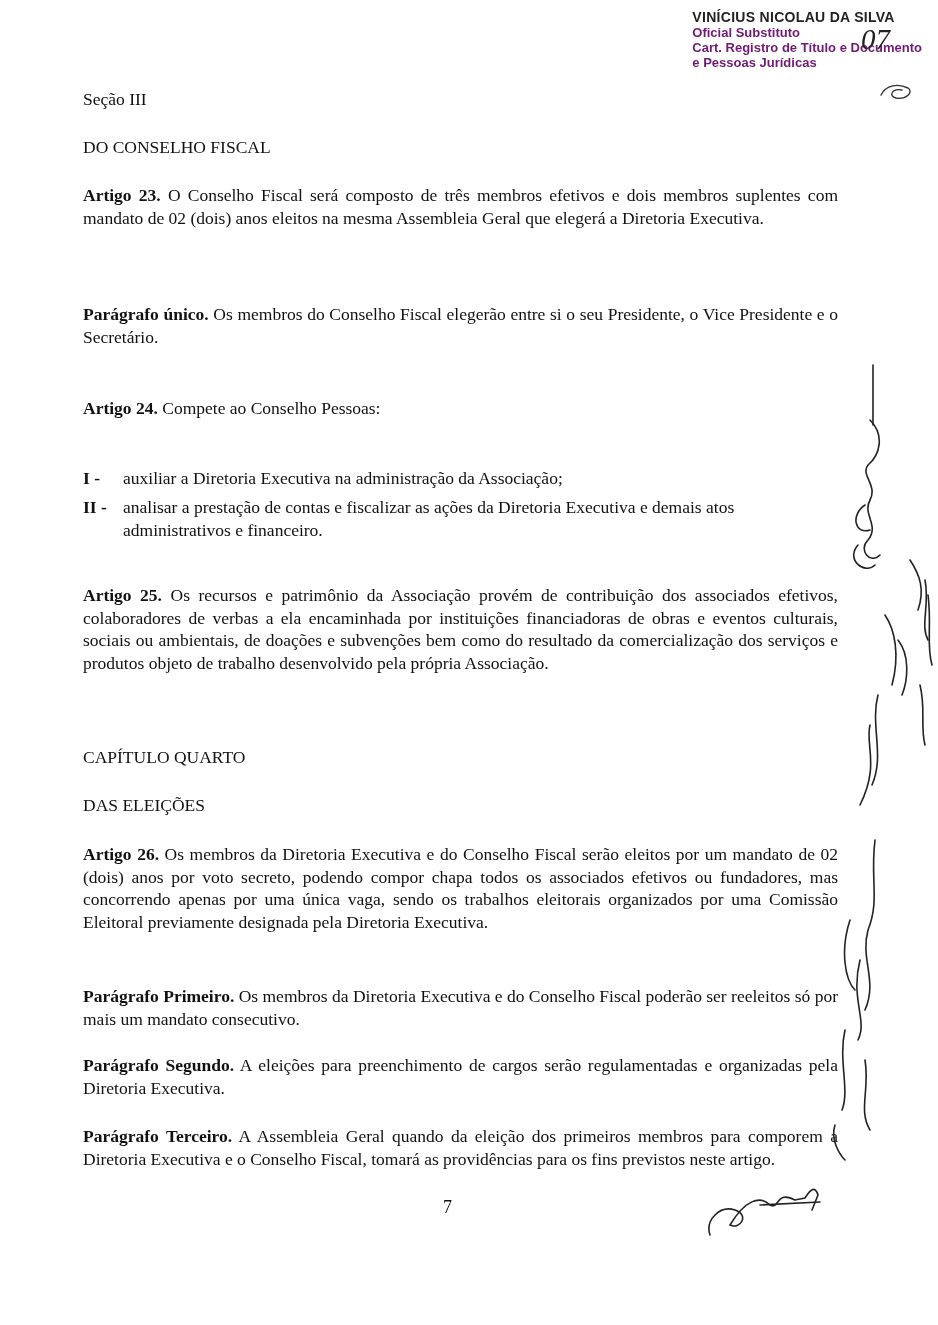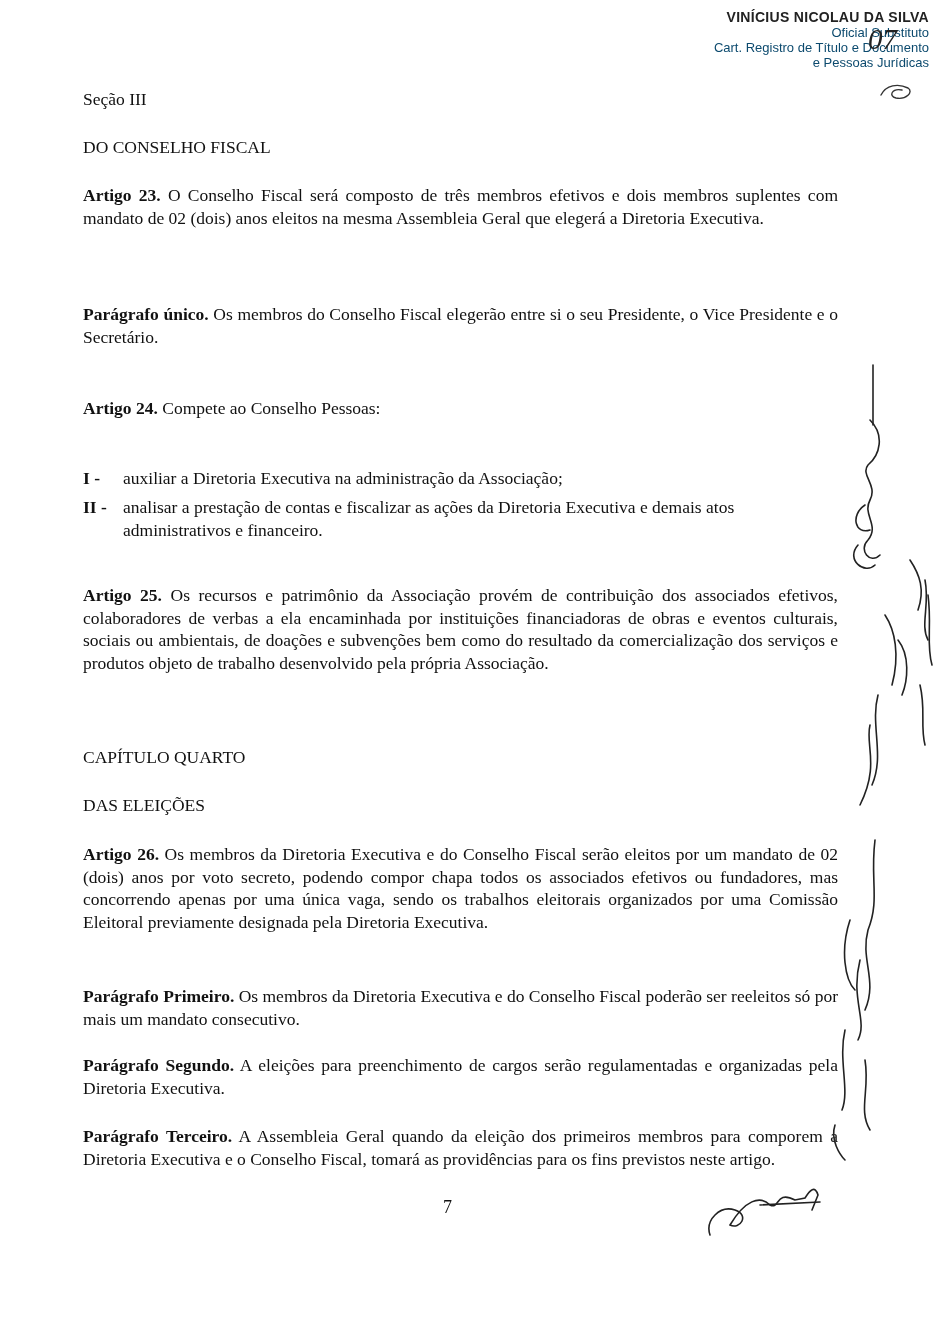--- a/index.html
+++ b/index.html
@@ -1,19 +1,19 @@
 <!DOCTYPE html>
 <html><head>
 <meta charset="utf-8">
 <style>
   html, body { margin:0; padding:0; background:#ffffff; }
   body { width:938px; height:1325px; position:relative; overflow:hidden; color:#111; font-family:"Liberation Serif", serif; }
-  .stamp { position:absolute; right:9px; top:10px; text-align:right; font-family:"Liberation Sans", sans-serif; color:#222; line-height:15px; }
+  .stamp { position:absolute; right:16px; top:10px; text-align:left; font-family:"Liberation Sans", sans-serif; color:#222; line-height:15px; }
   .stamp .name { font-weight:bold; font-size:14px; letter-spacing:0.3px; }
-  .stamp .line { font-size:13px; color:#0c4a6e; }
+  .stamp .line { font-size:13px; color:#701a75;font-weight:bold; }
   .stamp .pn { position:absolute; right:32px; top:22px; font-family:"Liberation Serif", serif; font-style:italic; font-size:29px; }
   .page { position:absolute; left:83px; top:0; width:755px; font-size:17.5px; line-height:22.5px; }
   .b { position:absolute; left:0; width:755px; text-align:justify; }
   .h { font-weight:normal; }
   .lbl { font-weight:bold; }
   .item { position:absolute; left:0; width:755px; }
   .item .num { position:absolute; left:0; font-weight:bold; }
   .item .txt { margin-left:40px; display:block; text-align:left; }
   .pagenum { position:absolute; left:443px; top:1197px; font-size:18px; font-family:"Liberation Serif", serif; }
   svg.sig { position:absolute; overflow:visible; }

